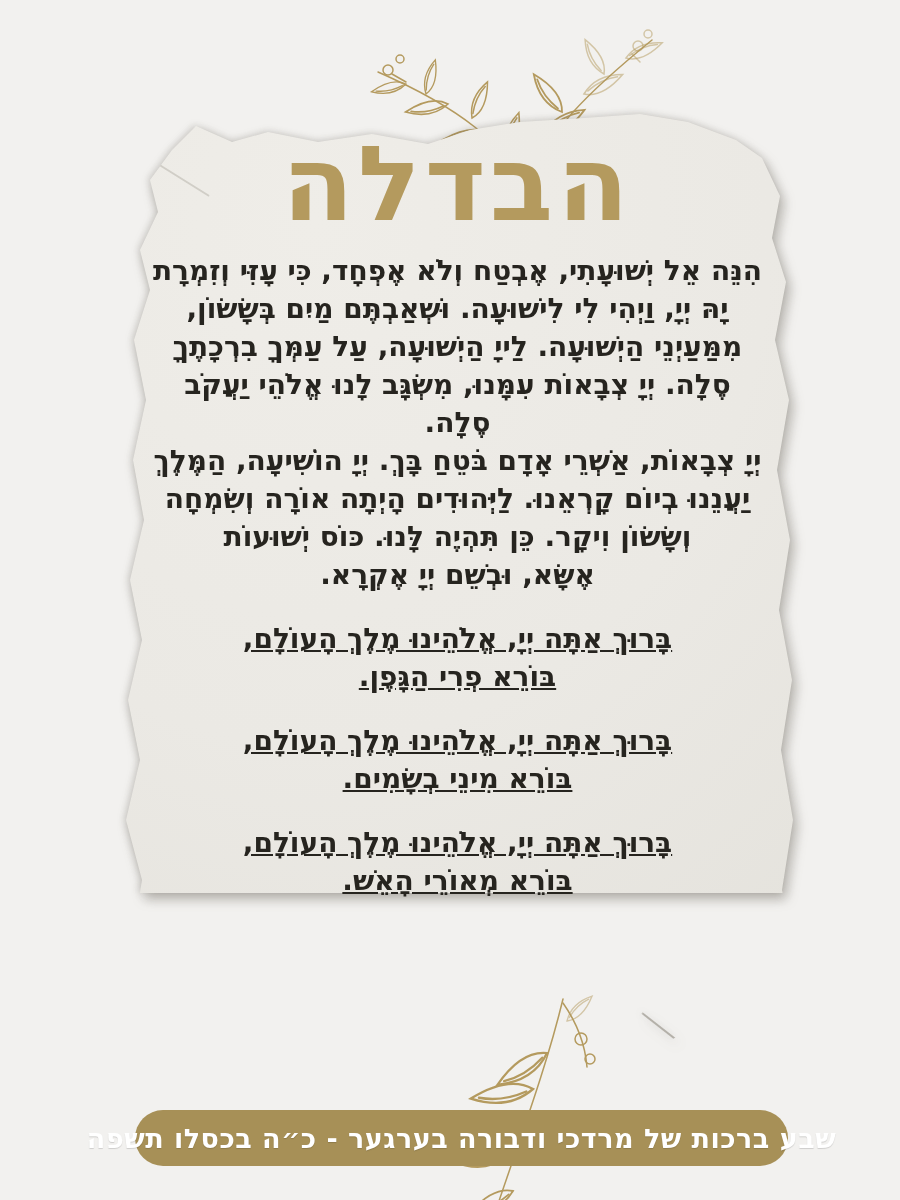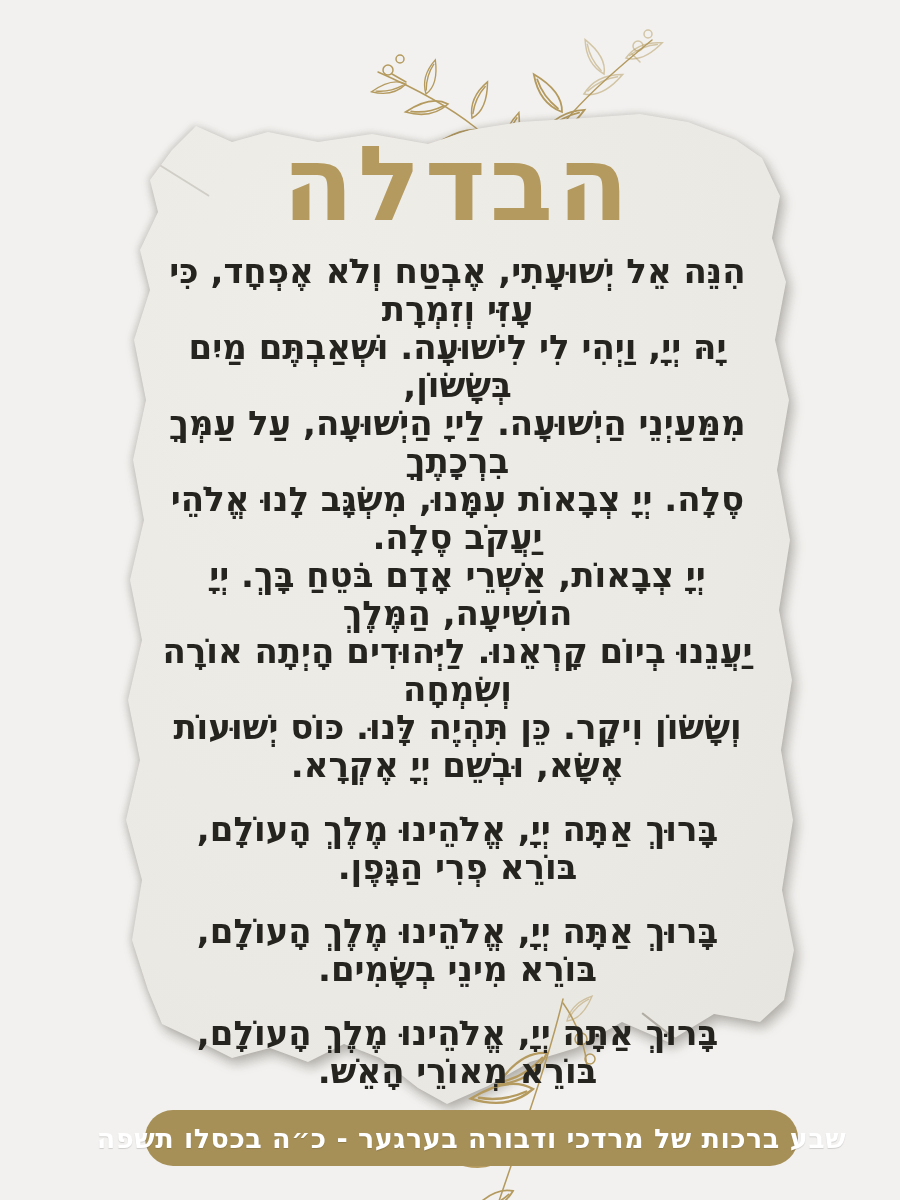--- a/index.html
+++ b/index.html
@@ -3,21 +3,21 @@
 <meta charset="utf-8">
 <title>Havdalah</title>
 <style>
   html,body{margin:0;padding:0;}
   body{
     width:900px;height:1200px;
     background:var(--background,#f2f1ef);
     font-family:"DejaVu Sans",sans-serif;
     overflow:hidden;position:relative;
   }
-  .stage{position:absolute;inset:0;width:900px;height:1200px;}
+  .stage{position:absolute;inset:0;width:900px;height:893px;}
 
   
   .paper-shadow{
     position:absolute;inset:0;z-index:2;
     filter:drop-shadow(4px 6px 6px rgba(95,90,80,.38)) drop-shadow(-2px -1px 3px rgba(95,90,80,.22));
   }
   .paper{
     position:absolute;inset:0;
     background:radial-gradient(ellipse at 35% 25%, #efede8 0%, var(--paper,#ebe9e4) 55%, #e4e2dc 100%);
     clip-path:polygon(
@@ -52,29 +52,29 @@
     position:absolute;left:135px;top:128px;width:645px;z-index:4;
     direction:rtl;text-align:center;color:var(--text,#26241f);
   }
   .title{
     margin:0 0 6px 0;
     font-size:104px;line-height:1.08;font-weight:700;
     color:var(--gold,#b49a5e);letter-spacing:4px;
   }
   .prayer-text{
     margin:12px;white-space:pre-line;font-weight:700;
-    font-size:34px;line-height:38px;
+    font-size:28px;line-height:38px;
   }
   .intro{margin-bottom:26px;}
-  .blessing{margin-bottom:26px;}
+  .blessing{margin-bottom:26px;text-decoration:underline;}
   .blessing-last{margin-bottom:0;margin-top:6px;}
 
   
   .footer{
-    position:absolute;left:145px;top:1110px;width:653px;height:56px;z-index:5;
+    position:absolute;left:135px;top:1110px;width:653px;height:56px;z-index:5;
     background:var(--footer-gold,#a79057);border-radius:28px;
     display:flex;align-items:center;justify-content:center;
     direction:rtl;
   }
   .footer-text{
     color:var(--footer-text,#ffffff);font-weight:700;font-size:27px;
     white-space:nowrap;letter-spacing:.5px;
     text-shadow:0 1px 1px rgba(0,0,0,.15);
   }
 </style>

